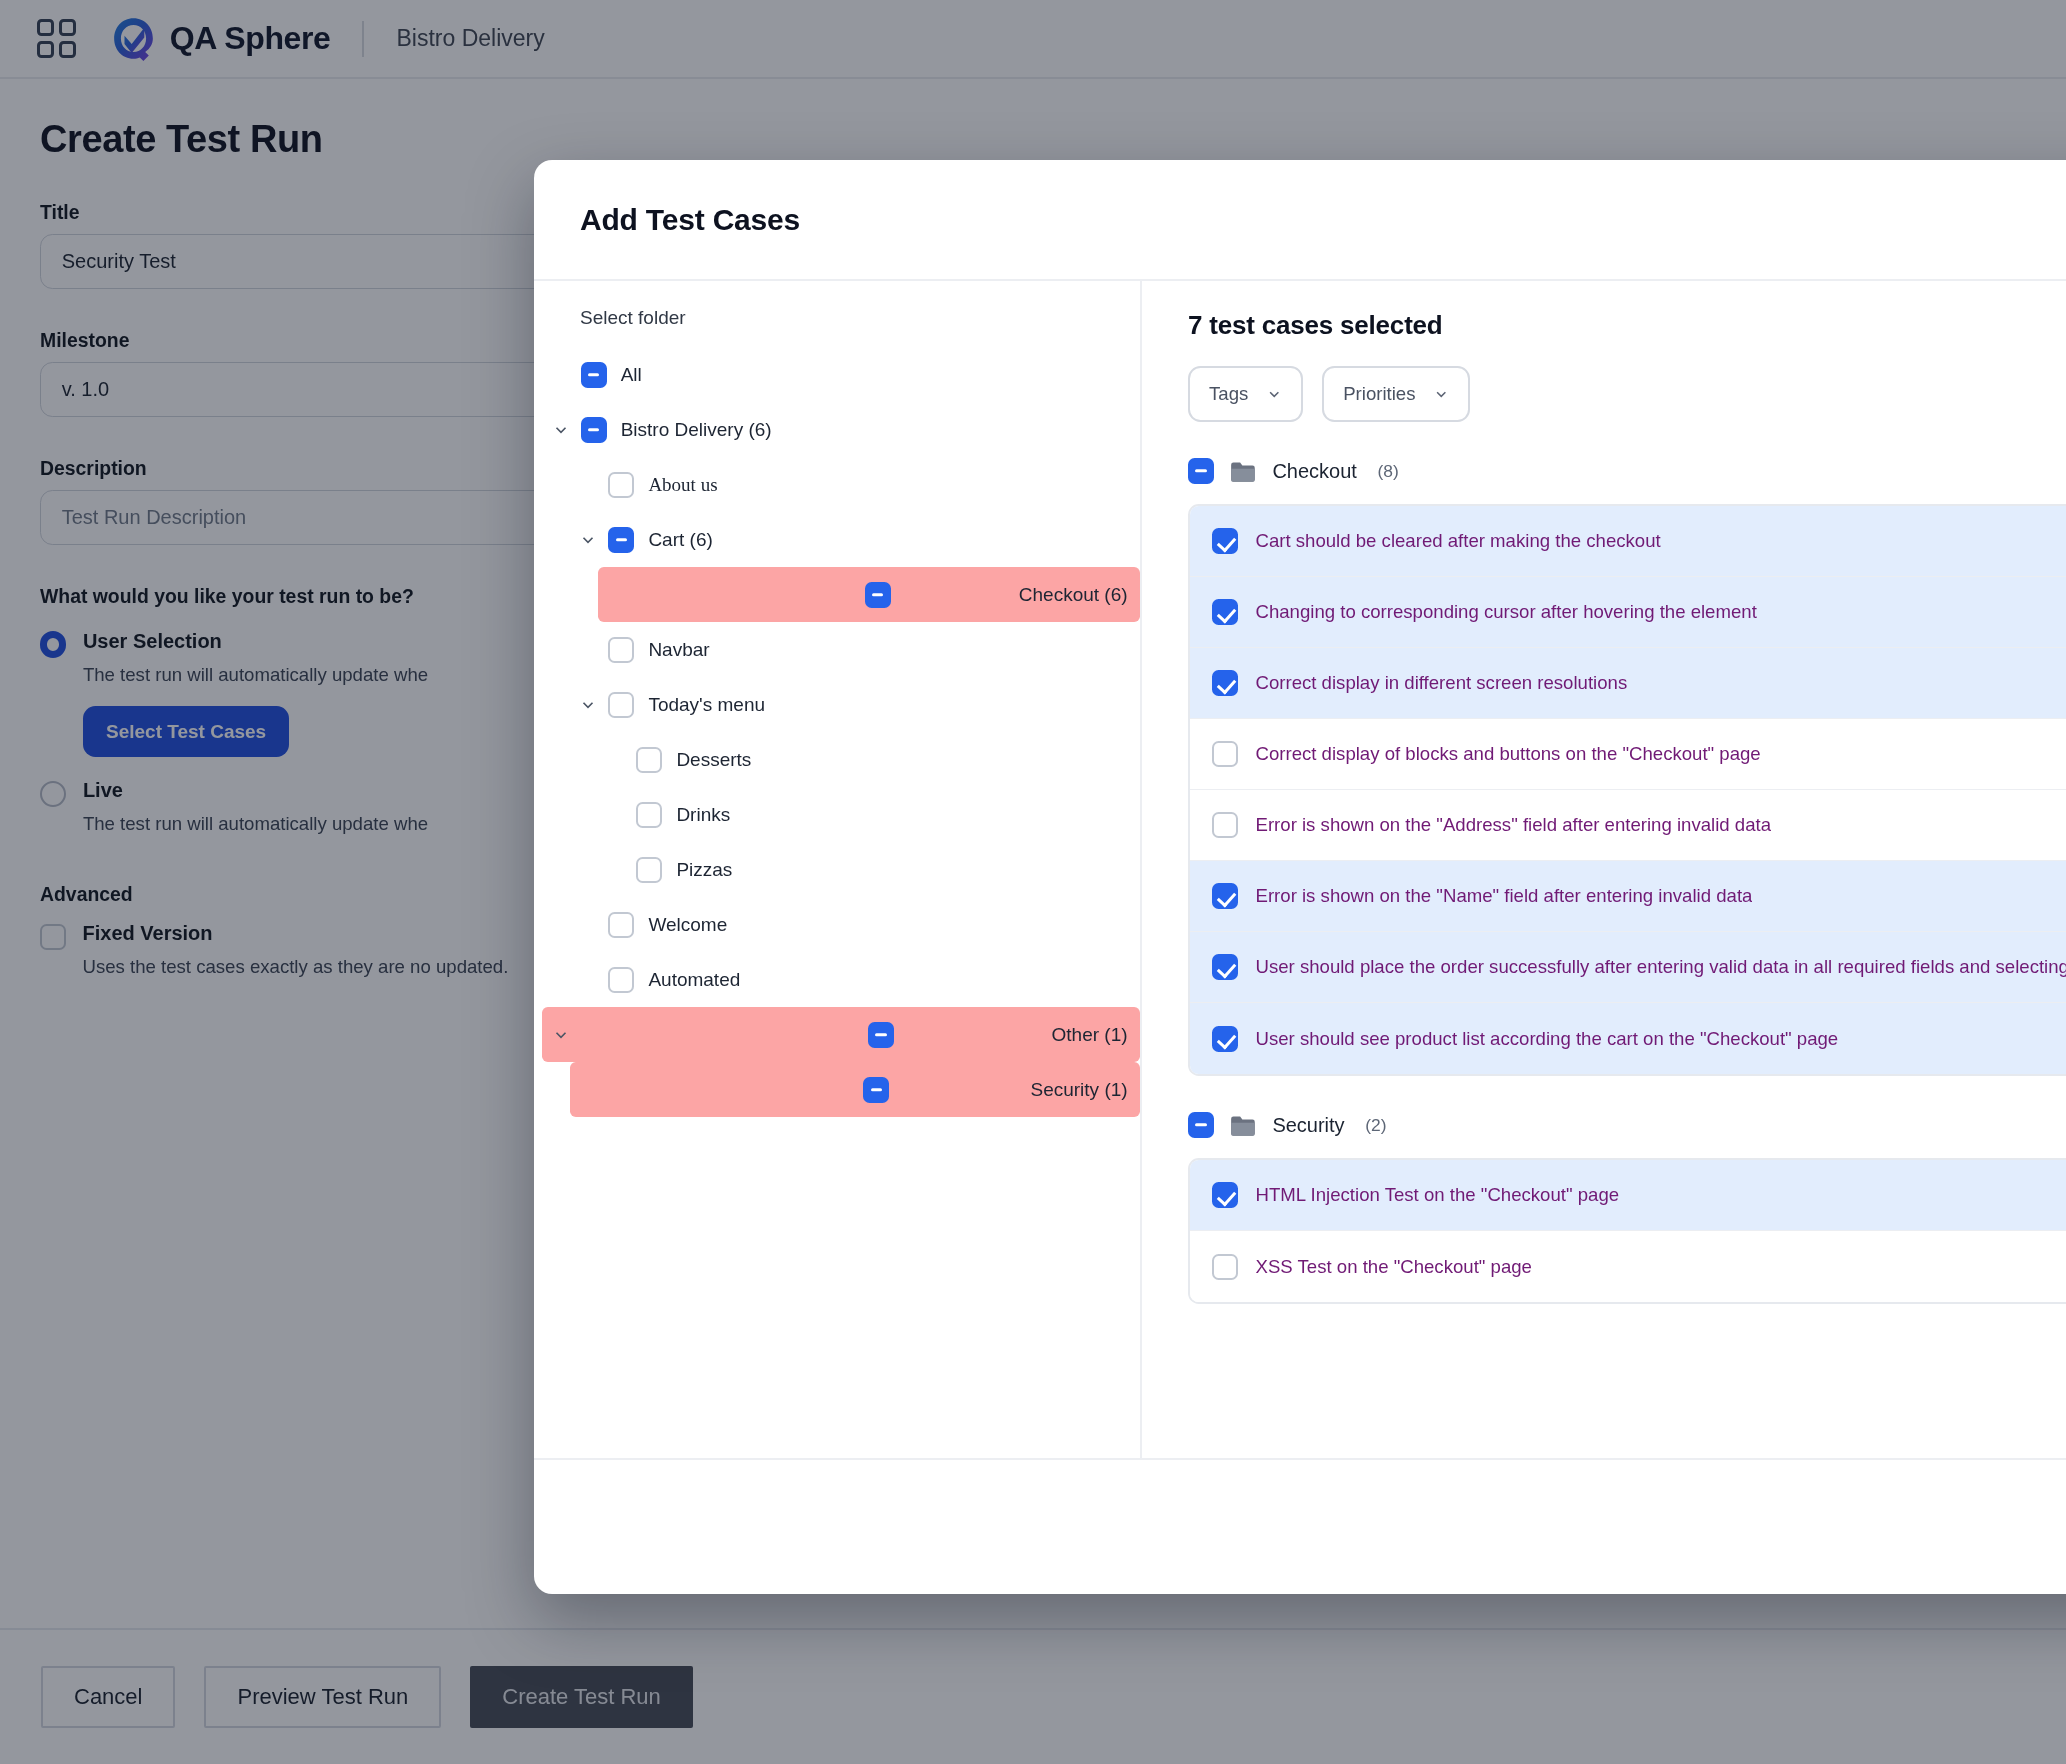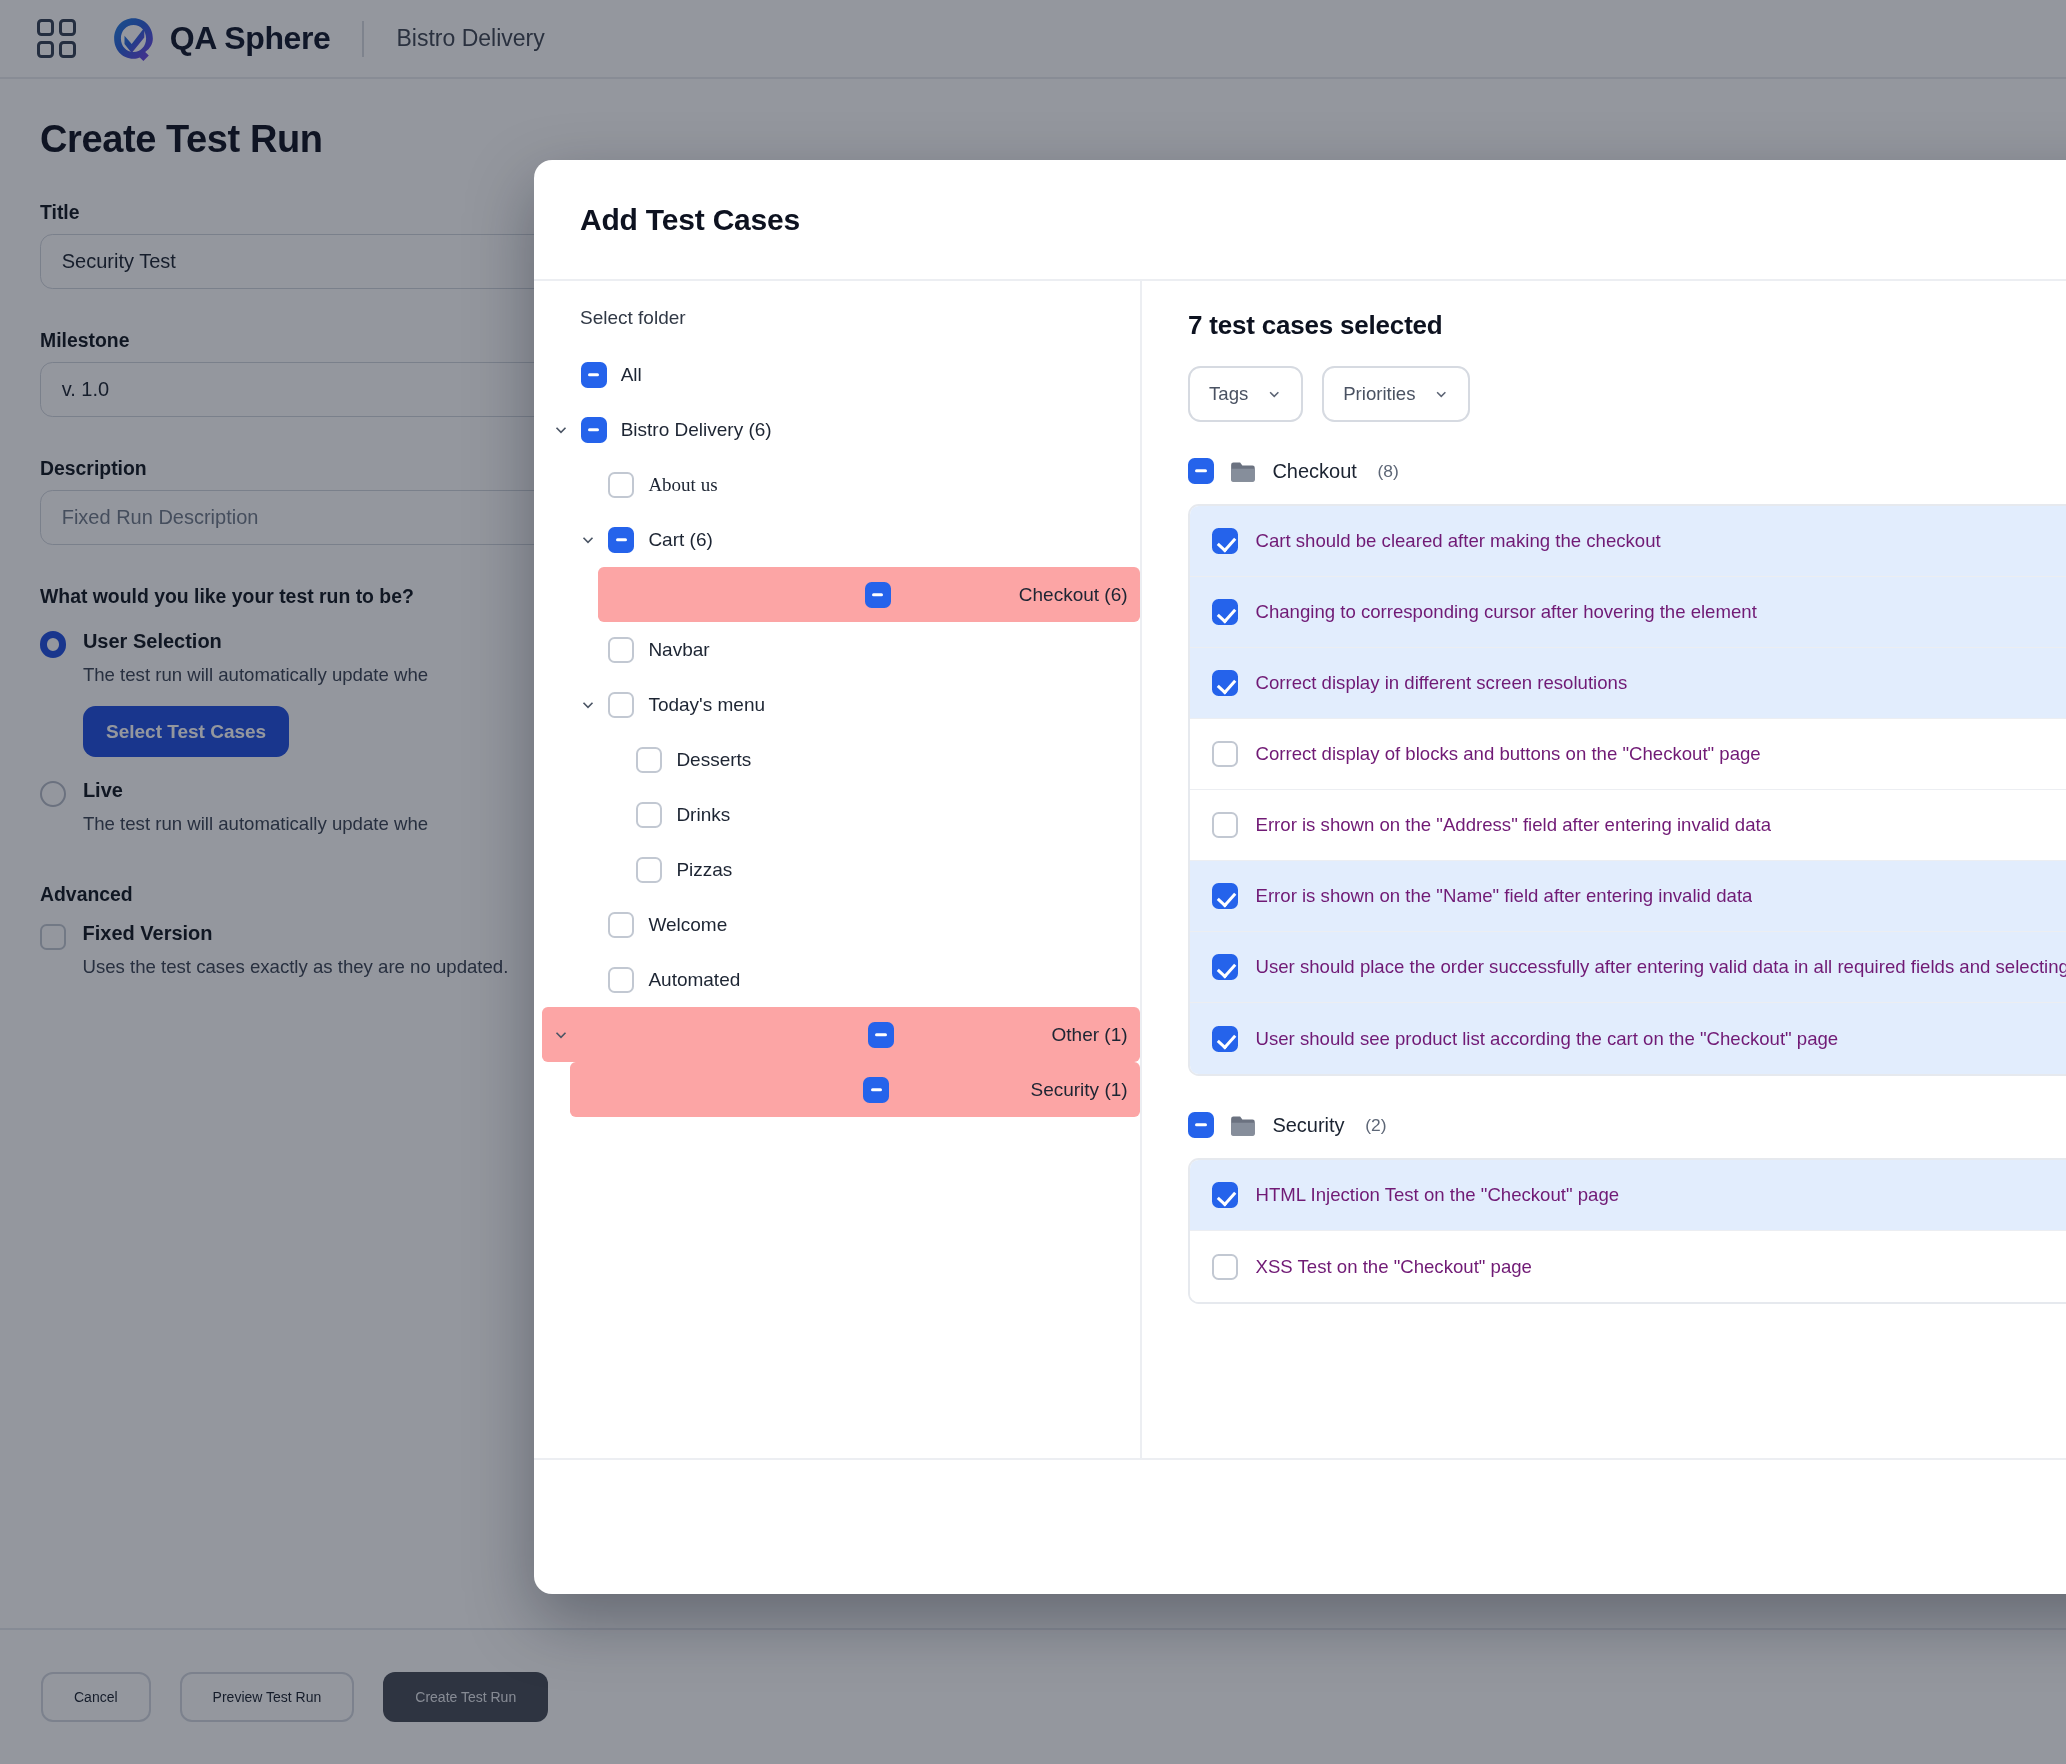--- a/index.html
+++ b/index.html
@@ -77,21 +77,21 @@
   .adv-desc { margin-top: 9px; font-size: 18.6px; color: #3b4454; line-height: 1.45; max-width: 938px; }
 
   
   .actionbar {
     position: absolute; left: 0; bottom: 0; width: 3285px; height: 136px;
     background: #ffffff; border-top: 2.1px solid #e6e9ee;
     display: flex; align-items: center; padding-left: 41px; gap: 29px;
   }
   .btn {
     display: inline-flex; align-items: center; justify-content: center;
-    height: 50px; border-radius: 12px; font-size: 14px; white-space: nowrap;
+    height: 62px; border-radius: 2px; font-size: 22px; white-space: nowrap;
   }
   .btn-ghost { border: 2.1px solid #d3d8e0; background: #fff; color: #18202d; padding: 0 31px; }
   .btn-disabled { background: #454b57; color: #e6e8ec; padding: 0 32px; font-weight: 500; }
 
   
   .modal {
     position: absolute; left: 534px; top: 160px; width: 2217px; height: 1434px;
     background: #fff; border-radius: 18px; z-index: 60;
     box-shadow: 0 25px 66px rgba(10,15,30,.34);
     display: flex; flex-direction: column; overflow: hidden;
@@ -200,21 +200,21 @@
       <div class="input">Security Test</div>
     </div>
 
     <div class="field">
       <div class="field-label">Milestone</div>
       <div class="input">v. 1.0</div>
     </div>
 
     <div class="field">
       <div class="field-label">Description</div>
-      <div class="input placeholder">Fixed Run Description</div>
+      <div class="input placeholder">Test Run Description</div>
     </div>
 
     <div class="q-label">What would you like your test run to be?</div>
 
     <div class="radio-row">
       <div class="radio on"></div>
       <div>
         <div class="radio-title">User Selection</div>
         <div class="radio-desc">The test run will automatically update whe</div>
       </div>

